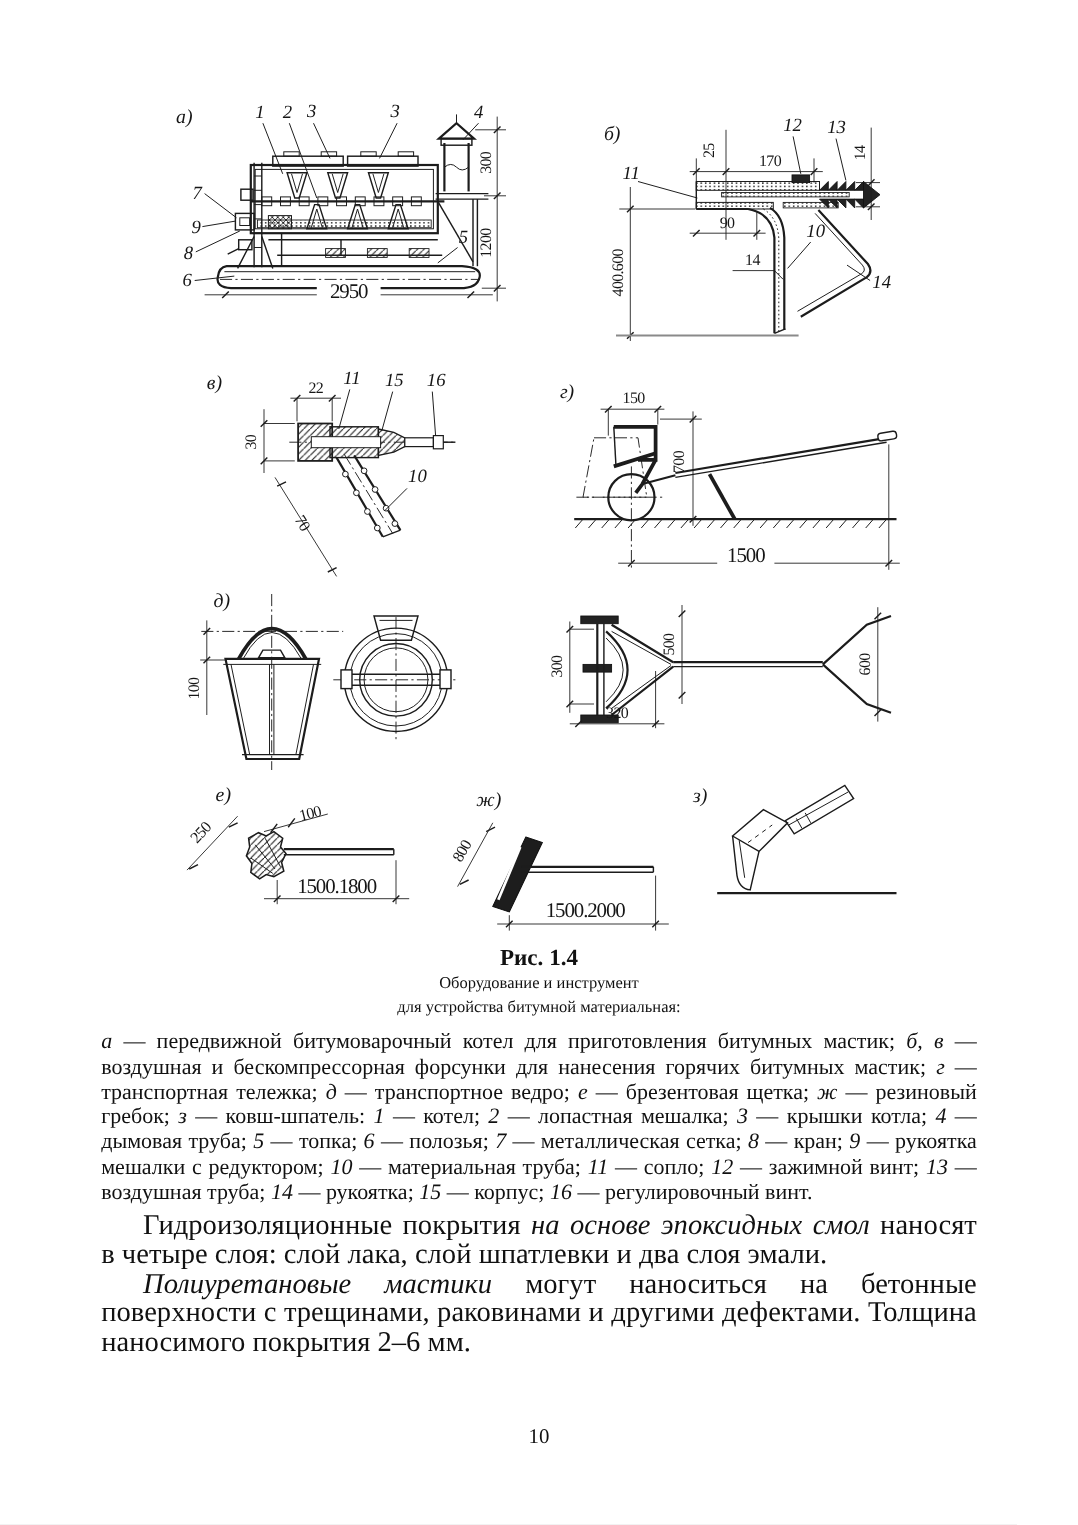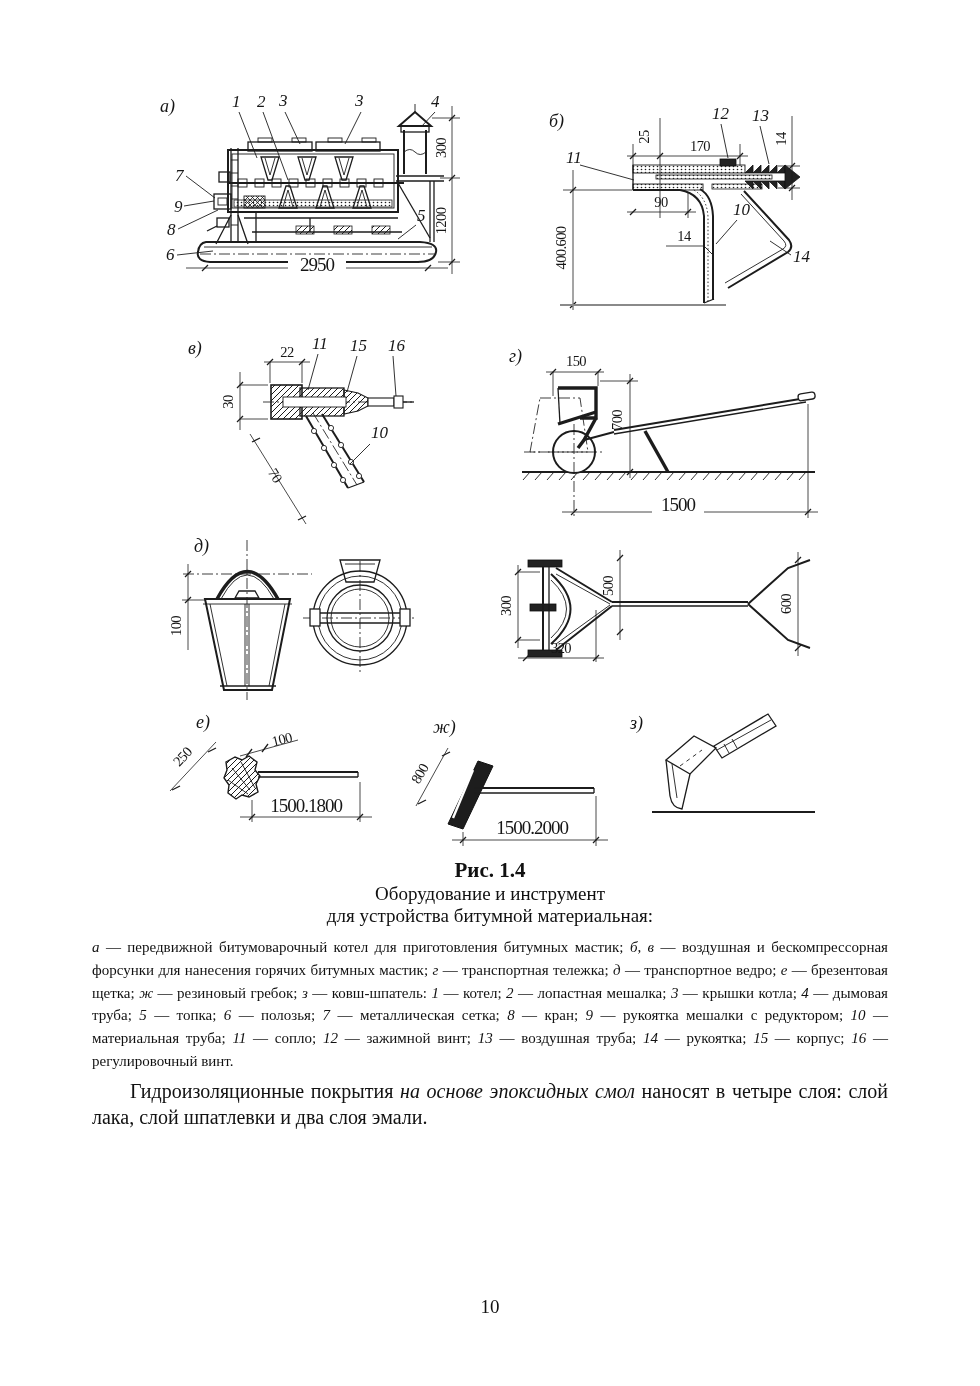--- a/index.html
+++ b/index.html
@@ -14,24 +14,24 @@
   .st{stroke:#1c1c1c;fill:none;stroke-width:1.3;}
   .st2{stroke-width:2;}
   .st3{stroke-width:3.4;}
   .thin{stroke-width:.9;}
   .dd{stroke:#1c1c1c;fill:none;stroke-width:.85;stroke-dasharray:11 3 2 3;}
   .ext{stroke:#1c1c1c;fill:none;stroke-width:.8;}
   .tk{stroke:#1c1c1c;stroke-width:1.3;}
   .dark{fill:#222;stroke:#111;stroke-width:.8;}
   .wh{fill:#fff;}
   .fig-caption{margin-top:3px;text-align:center;font-weight:bold;font-size:21px;}
-  .fig-sub{text-align:center;font-size:19px;line-height:22px;}
-  .legend{margin:9px auto 0;width:796px;text-align:justify;font-size:15px;line-height:22.8px;}
+  .fig-sub{text-align:center;font-size:15px;line-height:22px;}
+  .legend{margin:9px auto 0;width:796px;text-align:justify;font-size:20px;line-height:22.8px;}
   .it{font-style:italic;}
-  .body-par{margin:0 auto;width:796px;text-align:justify;font-size:20px;line-height:26.6px;text-indent:38px;}
+  .body-par{margin:0 auto;width:796px;text-align:justify;font-size:26px;line-height:26.6px;text-indent:38px;}
   .body-par.first{margin-top:5px;}
   .pageno{position:absolute;top:1296px;left:0;width:100%;text-align:center;font-size:19px;}
 </style>
 </head>
 <body>
 
 <div class="page">
 
 <svg class="fig" width="980" height="855" viewBox="0 0 980 855">
 <defs>
@@ -493,16 +493,17 @@
 </g>
 </svg>
 
 <div class="fig-caption">Рис. 1.4</div>
 <div class="fig-sub">Оборудование и инструмент</div>
 <div class="fig-sub">для устройства битумной материальная:</div>
 
 <div class="legend"><span class="it">а</span><span> — передвижной битумоварочный котел для приготовления битумных мастик; </span><span class="it">б, в</span><span> — воздушная и бескомпрессорная форсунки для нанесения горячих битумных мастик; </span><span class="it">г</span><span> — транспортная тележка; </span><span class="it">д</span><span> — транспортное ведро; </span><span class="it">е</span><span> — брезентовая щетка; </span><span class="it">ж</span><span> — резиновый гребок; </span><span class="it">з</span><span> — ковш-шпатель: </span><span class="it">1</span><span> — котел; </span><span class="it">2</span><span> — лопастная мешалка; </span><span class="it">3</span><span> — крышки котла; </span><span class="it">4</span><span> — дымовая труба; </span><span class="it">5</span><span> — топка; </span><span class="it">6</span><span> — полозья; </span><span class="it">7</span><span> — металлическая сетка; </span><span class="it">8</span><span> — кран; </span><span class="it">9</span><span> — рукоятка мешалки с редуктором; </span><span class="it">10</span><span> — материальная труба; </span><span class="it">11</span><span> — сопло; </span><span class="it">12</span><span> — зажимной винт; </span><span class="it">13</span><span> — воздушная труба; </span><span class="it">14</span><span> — рукоятка; </span><span class="it">15</span><span> — корпус; </span><span class="it">16</span><span> — регулировочный винт.</span></div>
 
 <p class="body-par first"><span>Гидроизоляционные покрытия </span><span class="it">на основе эпоксидных смол</span><span> наносят в четыре слоя: слой лака, слой шпатлевки и два слоя эмали.</span></p>
+<p class="body-par"><span class="it">Полиуретановые мастики</span><span> могут наноситься на бетонные поверхности с трещинами, раковинами и другими дефектами. Толщина наносимого покрытия 2–6 мм.</span></p>
 
 <div class="pageno">10</div>
 
 </div>
 
 </body></html>

